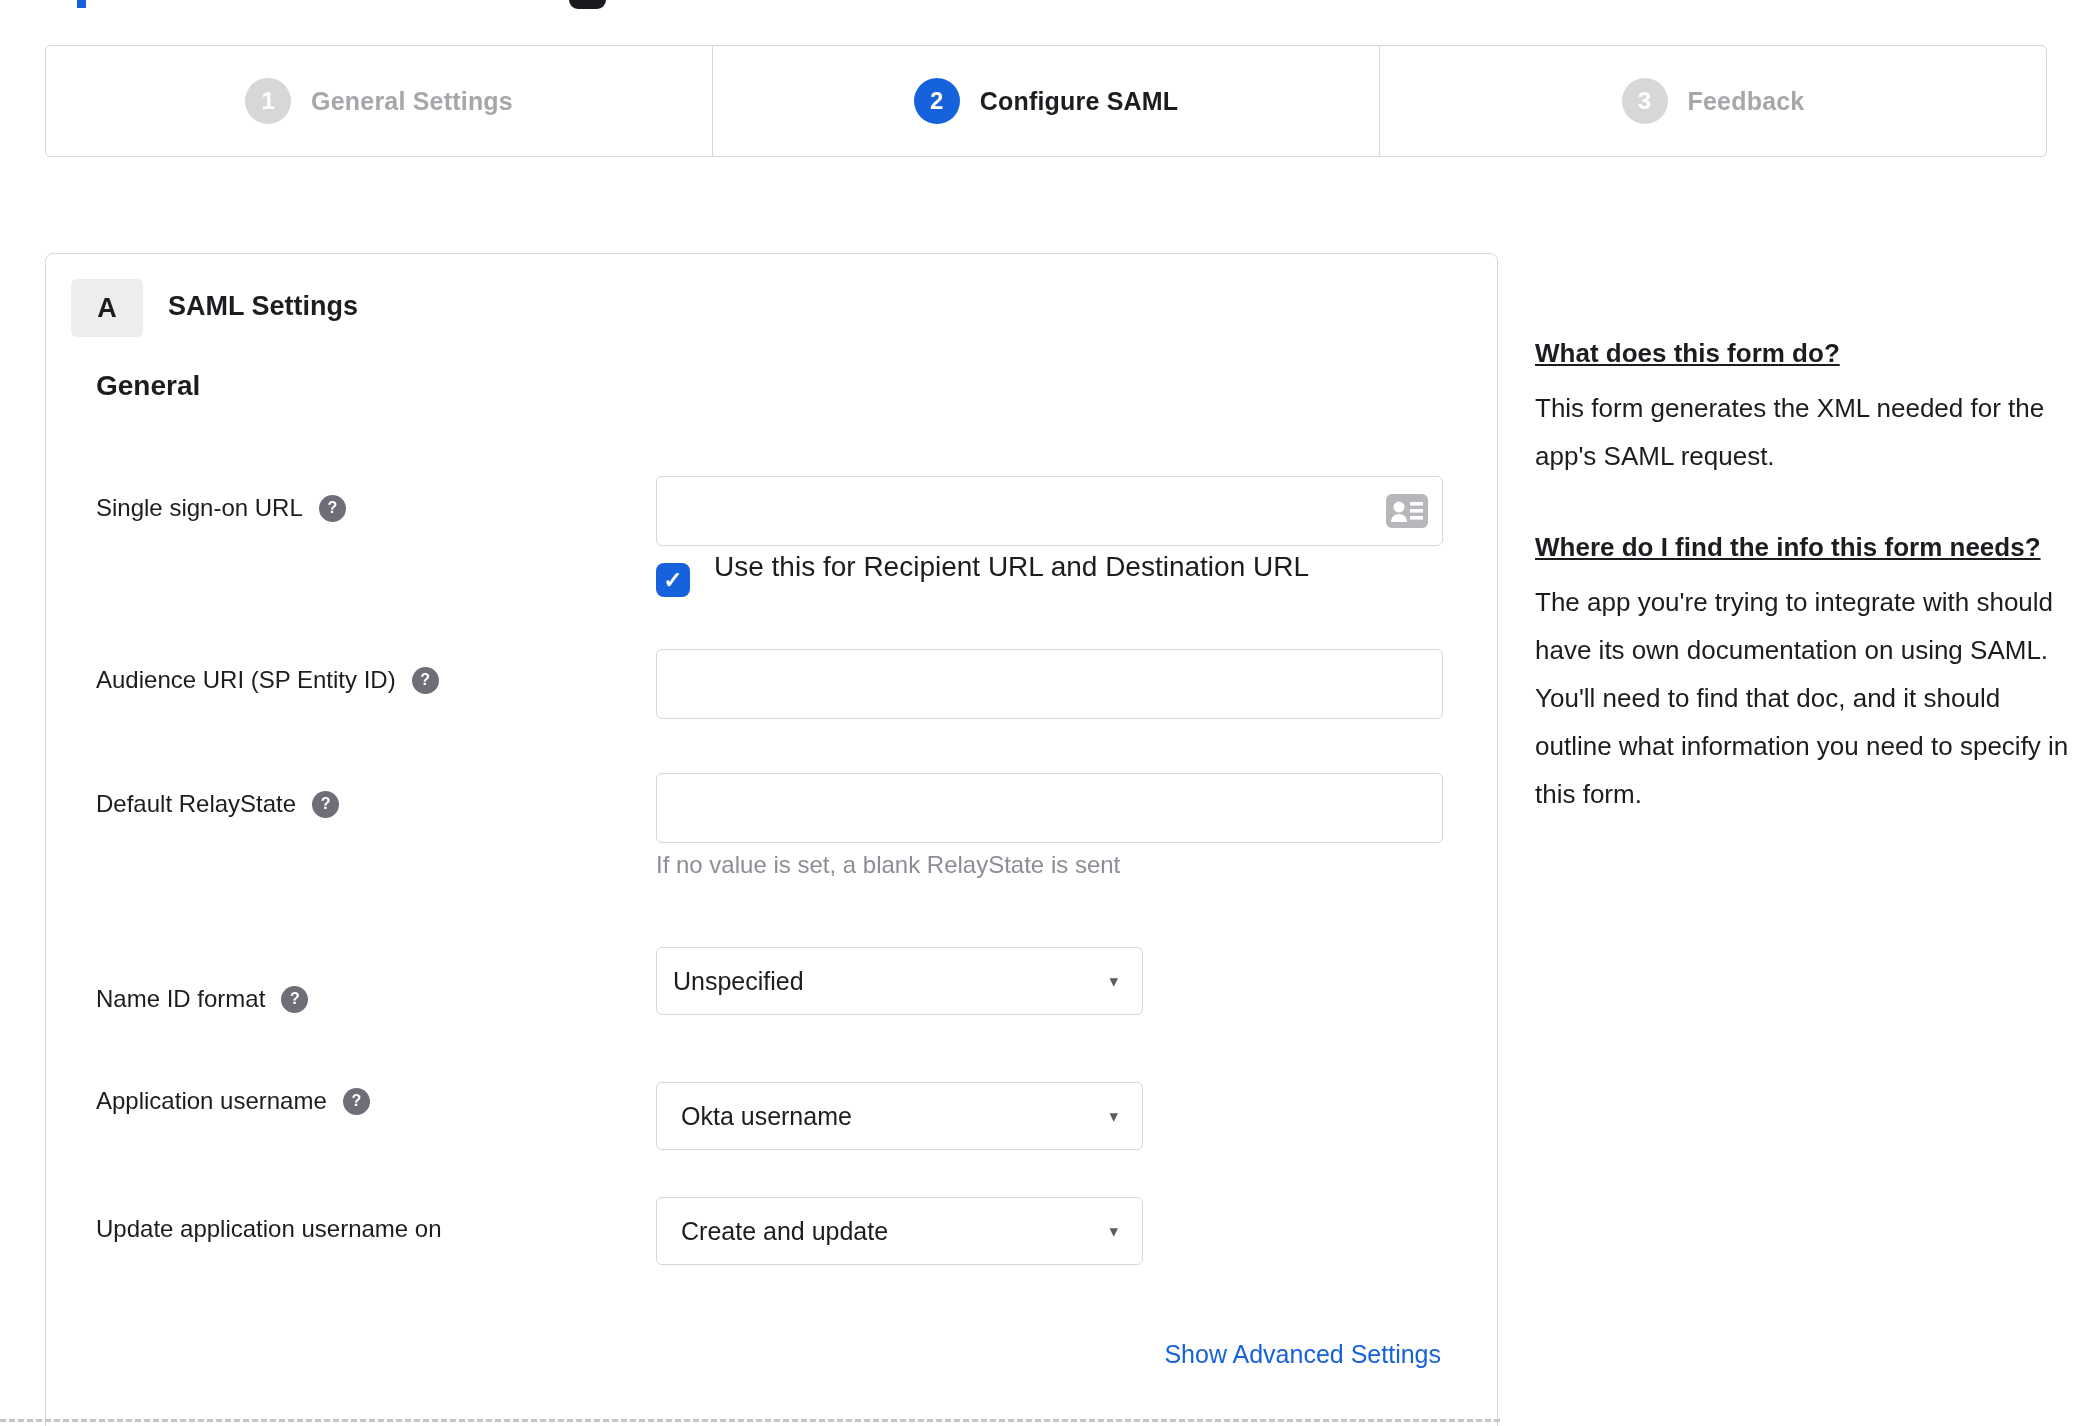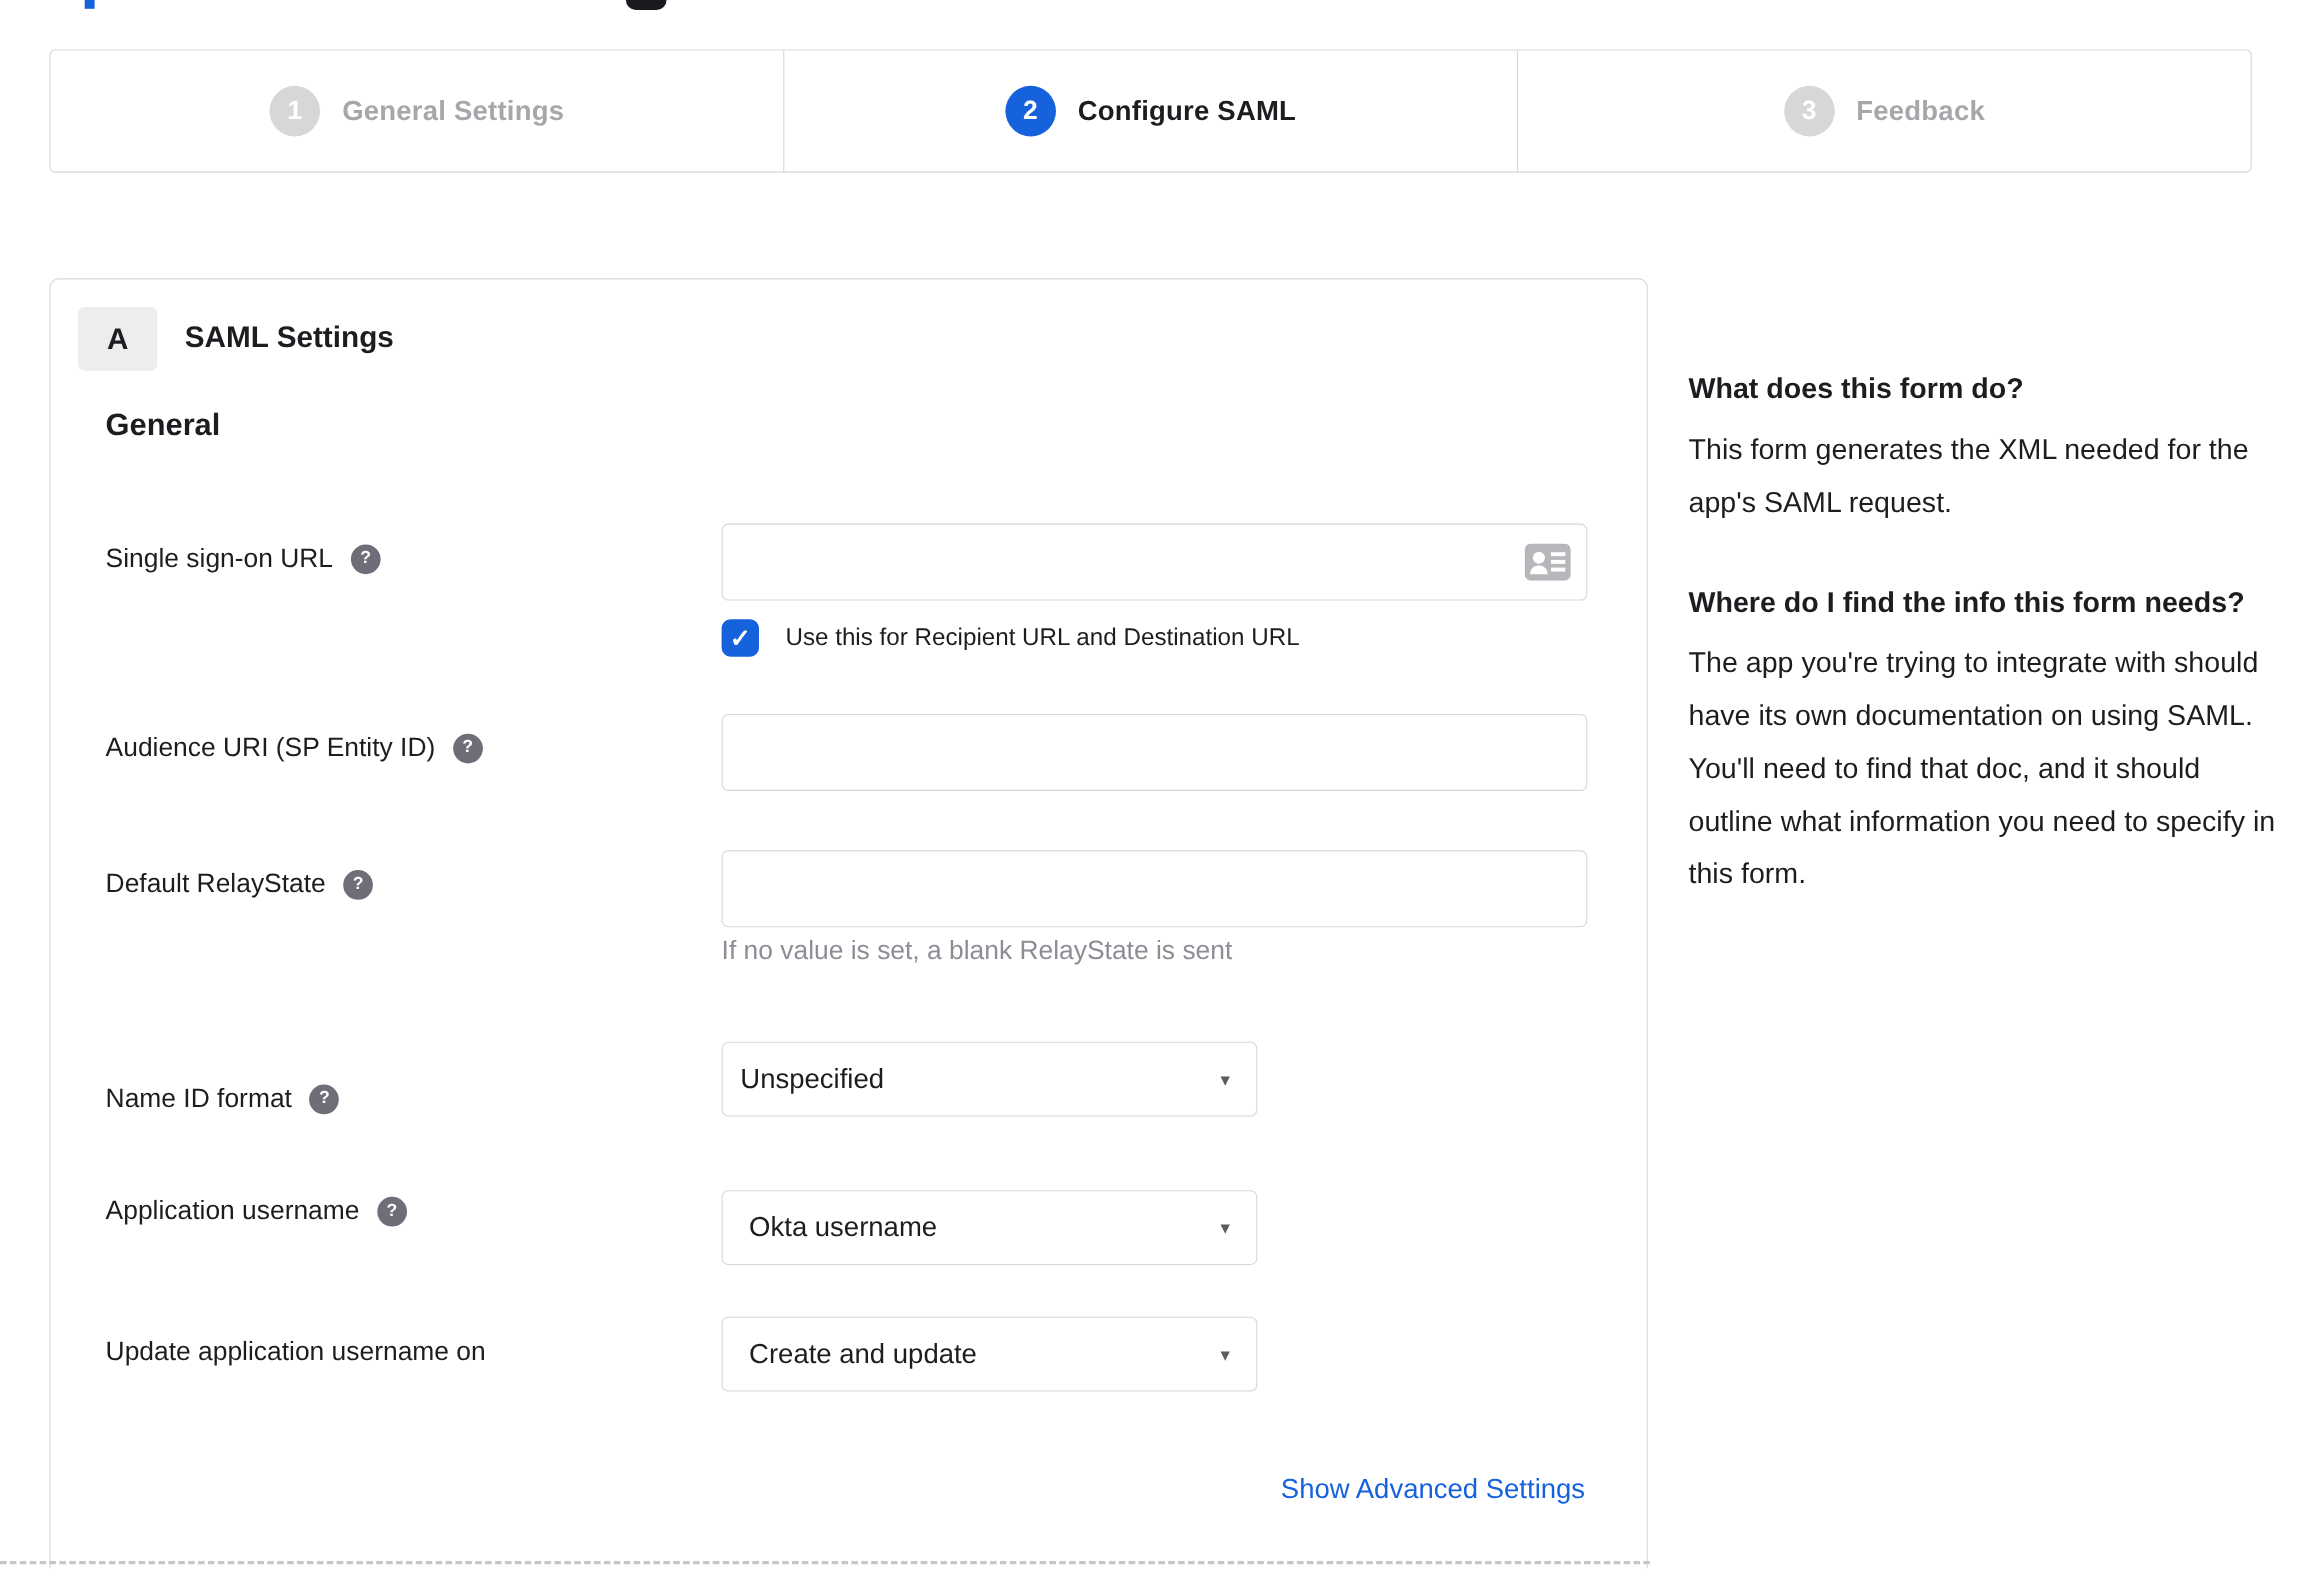--- a/index.html
+++ b/index.html
@@ -61,40 +61,40 @@
   }
   .text-input.no-icon { padding-right:22px; }
   .input-icon { position:absolute; left:1340px; width:42px; height:34px; }
 
   .checkbox {
     position:absolute; left:610px; top:309px; width:34px; height:34px;
     background:#1662dd; border-radius:8px; color:#fff; cursor:pointer;
     display:flex; align-items:center; justify-content:center;
     font-size:23px; font-weight:bold;
   }
-  .checkbox-label { position:absolute; left:668px; top:312px; font-size:22px; }
+  .checkbox-label { position:absolute; left:668px; top:297px; font-size:28px; }
 
   .hint { position:absolute; left:610px; top:597px; font-size:24px; color:#8d8d95; }
 
   .select {
     position:absolute; left:610px; width:487px; height:68px;
     border:1px solid #d7d7da; border-radius:6px; background:#fff; cursor:pointer;
     display:flex; align-items:center; justify-content:space-between; padding:0 24px;
   }
   .select-value { font-size:25px; color:#1d1d21; }
   .caret { font-size:17px; color:#5c5c60; }
 
   .advanced-link {
     position:absolute; right:56px; top:1086px; font-size:25px; color:#1662dd;
     cursor:pointer; text-decoration:none; font-weight:500;
   }
 
   
   .help-panel { position:absolute; left:1535px; top:330px; width:535px; }
-  .help-panel h3 { margin:0; font-size:26px; font-weight:bold; line-height:46px; color:#1d1d21; }
+  .help-panel h3 { margin:0; font-size:26px; font-weight:bold; line-height:46px; color:#1d1d21;text-decoration:underline; }
   .help-panel p { margin:8px 0 44px 0; font-size:26px; line-height:48px; color:#1d1d21; }
 
   
   .bottom-dash { position:absolute; left:0; top:1419px; width:1500px; border-top:3px dashed #c6c6ca; }
 </style>
 </head>
 <body>
 
 <div class="frag-blue"></div>
 <div class="frag-dark"></div>

